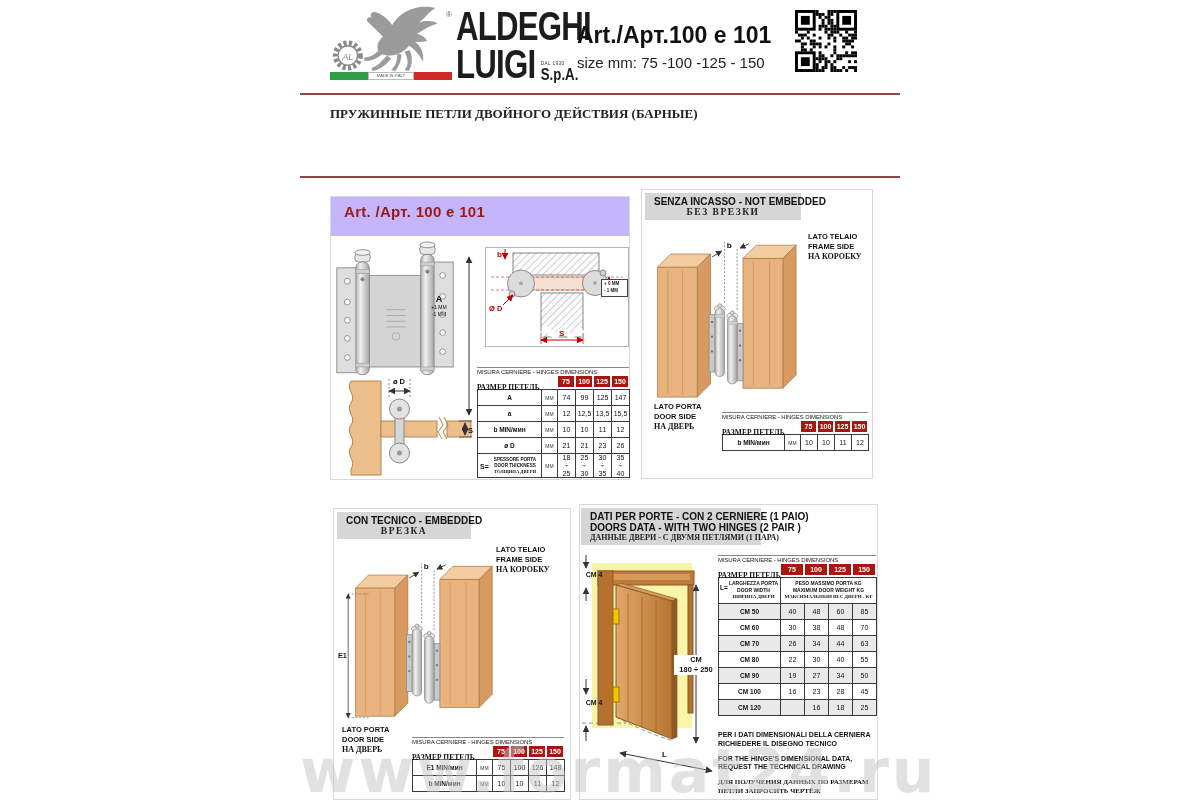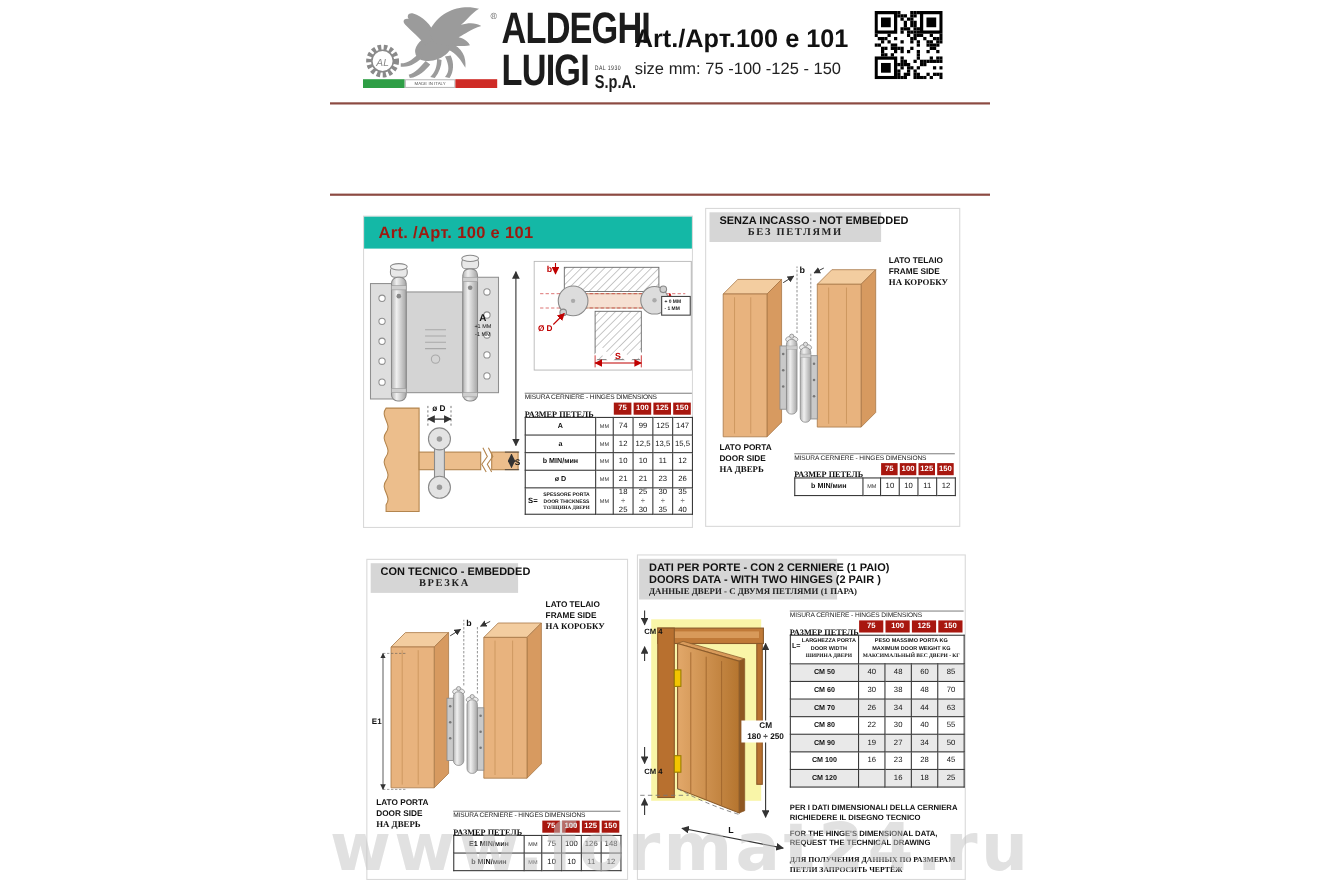--- a/index.html
+++ b/index.html
@@ -26,21 +26,21 @@
   .flag .w{background:#fff;border:1px solid #bbb;width:46px;font-size:4px;color:#555;
            text-align:center;line-height:6px;overflow:hidden;white-space:nowrap}
   .flag .r{background:#cf2b26;width:38px}
   .reg{position:absolute;font-size:8px;color:#666}
 
   
   .desc{font-size:13px;font-weight:bold;color:#222;margin-bottom:9px;white-space:nowrap}
 
   
   .panel{position:absolute;border:1px solid #d9d9d9;background:#fff}
-  .p1title{height:29px;background:#14b8a6;color:#9C1A10;font-weight:bold;font-size:15px;
+  .p1title{height:39px;background:#c4b5fd;color:#9C1A10;font-weight:bold;font-size:15px;
            line-height:29px;padding-left:13px;letter-spacing:.3px}
   .pcontent{position:relative}
   .ptitle{position:absolute;background:#D6D6D6;padding:3px 9px;text-align:center}
   .ptitle .t1{font-size:10px;font-weight:bold;color:#111;white-space:nowrap}
   .ptitle .t2{font-size:9.5px;font-weight:bold;letter-spacing:1.5px;
               font-family:"Liberation Serif",serif;color:#222}
   .ptitle .t3{font-size:8px;font-weight:bold;font-family:"Liberation Serif",serif;
               color:#222;white-space:nowrap}
   .side-label{position:absolute;font-size:7.5px;font-weight:bold;line-height:1.3;color:#111}
   .side-label .ru-serif{font-size:8px}
@@ -303,20 +303,21 @@
           <rect x="45" y="60" width="3" height="3"></rect>
           <rect x="51" y="60" width="3" height="3"></rect>
           <rect x="60" y="60" width="3" height="3"></rect>
         </g>
     </svg>
   </header>
 
   <div class="hrule" style="top:93px"></div>
 
   <div class="abs" style="left:330px;top:106px">
+    <div class="desc ru-serif">ПРУЖИННЫЕ ПЕТЛИ ДВОЙНОГО ДЕЙСТВИЯ (БАРНЫЕ)</div>
   </div>
 
   <div class="hrule" style="top:176px"></div>
 
   <div class="panel" style="left:330px;top:196px;width:300px;height:284px">
     <div class="p1title">Art. /Арт. 100 e 101</div>
     <div class="pcontent" style="height:253px">
 
       <svg class="abs" style="left:2px;top:5px" width="124" height="148" viewBox="0 0 130 155">
         <rect x="4" y="28" width="22" height="110" fill="#DEDEDE" stroke="#8f8f8f"></rect>
@@ -489,21 +490,21 @@
           </tr>
         </tbody>
           </table>
       </div>
     </div>
   </div>
 
   <div class="panel" style="left:641px;top:189px;width:232px;height:290px">
     <div class="ptitle" style="left:3px;top:3px;width:156px">
       <div class="t1">SENZA INCASSO - NOT EMBEDDED</div>
-      <div class="t2">БЕЗ ПЕТЛЯМИ</div>
+      <div class="t2">БЕЗ ВРЕЗКИ</div>
     </div>
     <div class="side-label" style="left:166px;top:42px">
       <div>LATO TELAIO</div>
       <div>FRAME SIDE</div>
       <div class="ru-serif">НА КОРОБКУ</div>
     </div>
 
     <svg class="abs" style="left:8px;top:36px" width="155" height="177" viewBox="0 0 210 240">
       <polygon points="10,56 28,38 82,38 64,56" fill="#F3CDA0" stroke="#A87848"></polygon>
       <polygon points="64,56 82,38 82,214 64,232" fill="#D79A60" stroke="#A87848"></polygon>

